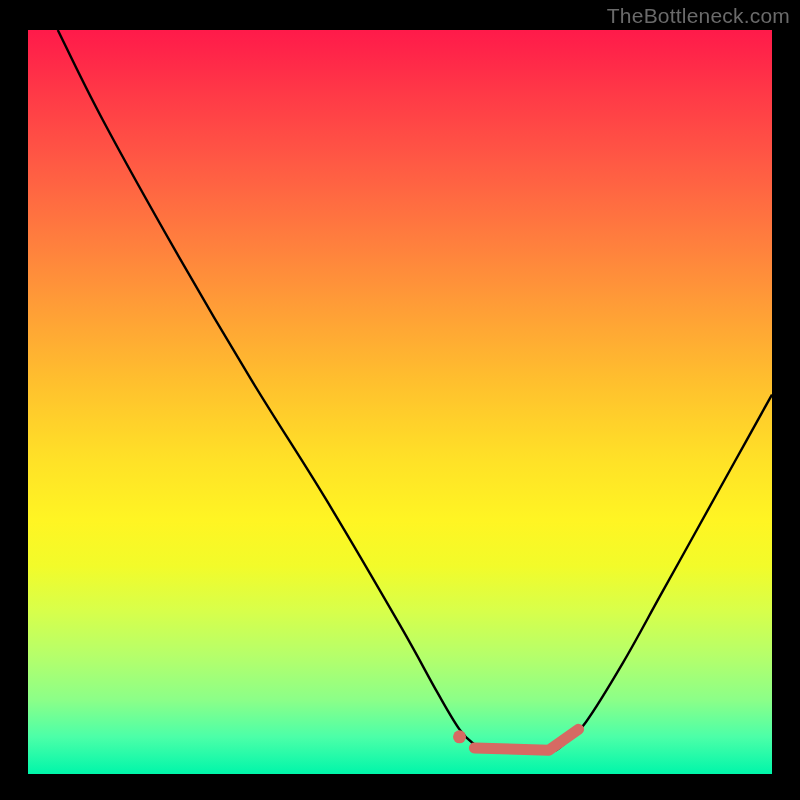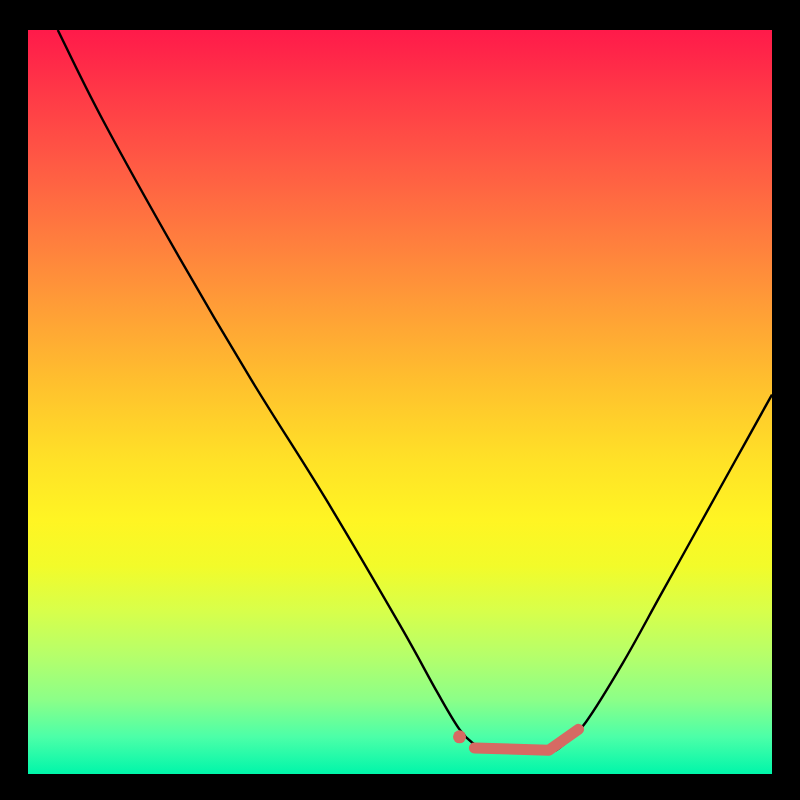--- a/index.html
+++ b/index.html
@@ -56,20 +56,21 @@
     width: 744px;
     height: 744px;
     overflow: visible;
   }
 </style>
 </head>
 <body>
 
 <div class="outer">
 
+  <div class="attribution">TheBottleneck.com</div>
 
   <div class="plot">
     <svg class="curve" viewBox="0 0 744 744" preserveAspectRatio="none">
       <path id="main-curve" fill="none" stroke="#000" stroke-width="2.4" d="M 29.76 0 C 37.7952 16.070399999999996, 52.97280000000001 49.103999999999964, 74.4 89.27999999999997 C 95.8272 129.456, 122.01600000000002 176.32800000000003, 148.8 223.20000000000005 C 175.584 270.07200000000006, 196.416 305.4864, 223.2 349.68 C 249.98399999999998 393.8736, 270.81600000000003 424.5264, 297.6 468.72 C 324.384 512.9136000000001, 351.912 560.3808, 372 595.2 C 392.088 630.0192000000001, 398.48640000000006 643.4112, 409.20000000000005 662.16 C 419.91360000000003 680.9087999999999, 424.824 689.9856, 431.52 699.36 C 438.21599999999995 708.7344, 441.04319999999996 710.2224, 446.4 714.24 C 451.7568 718.2576, 454.58399999999995 720.3408, 461.28 721.68 C 467.976 723.0192, 472.88640000000004 721.68, 483.6 721.68 C 494.3136 721.68, 511.4256 723.0192, 520.8 721.68 C 530.1744 720.3408, 528.9839999999999 719.5968, 535.68 714.24 C 542.376 708.8832, 547.2864 706.6512, 558 691.92 C 568.7136 677.1887999999999, 581.808 655.1664, 595.2 632.4 C 608.5920000000001 609.6336, 619.008 589.5456, 632.4 565.44 C 645.7919999999999 541.3344000000001, 656.2080000000001 522.5856, 669.6 498.48 C 682.992 474.37440000000004, 693.4079999999999 455.6256, 706.8 431.52000000000004 C 720.192 407.41440000000006, 737.304 376.6128, 744 364.56"></path>
       <path id="marker-segment" fill="none" stroke="#d66a63" stroke-width="11" stroke-linecap="round" stroke-linejoin="round" d="M 446.4 717.96 L 520.8 720.192 L 550.56 699.36"></path>
       <circle id="marker-dot" r="6.5" fill="#d66a63" cx="431.52" cy="706.8"></circle>
     </svg>
   </div>
 
 </div>

